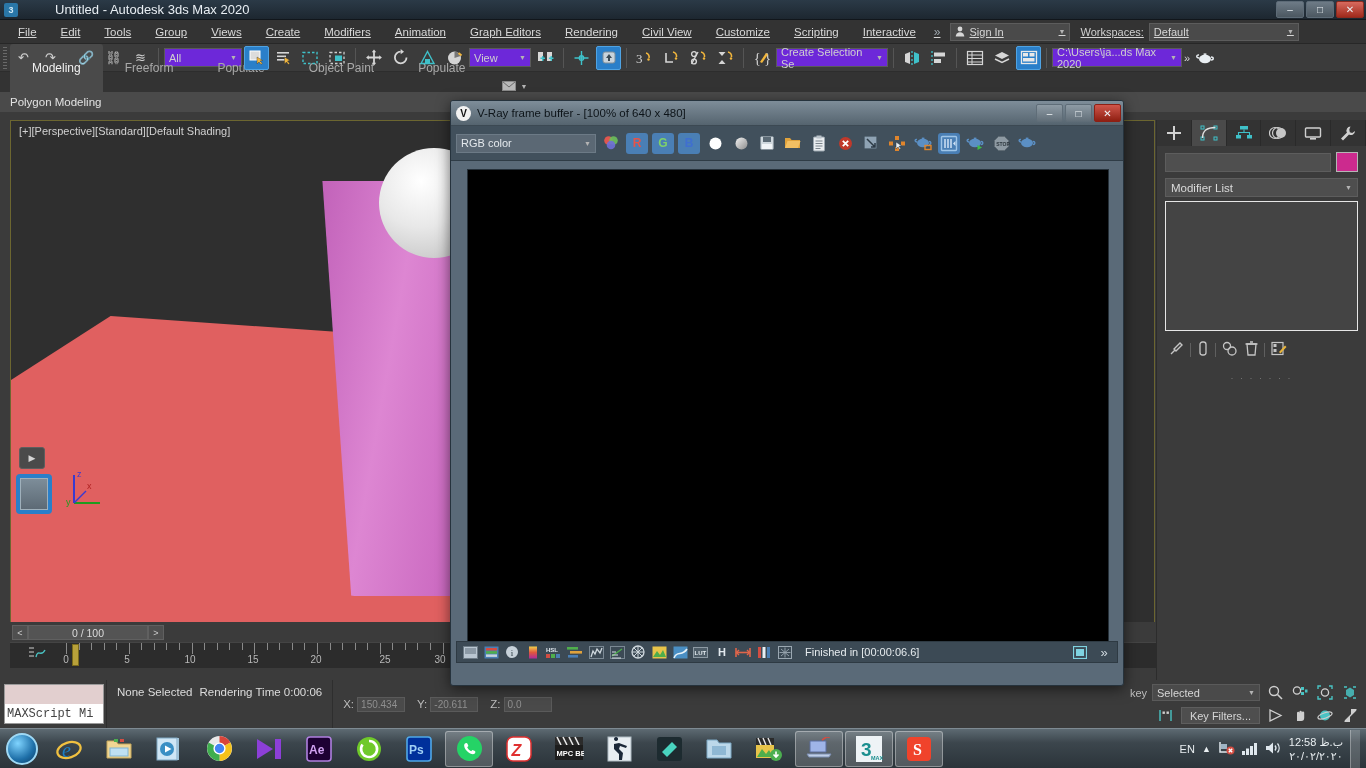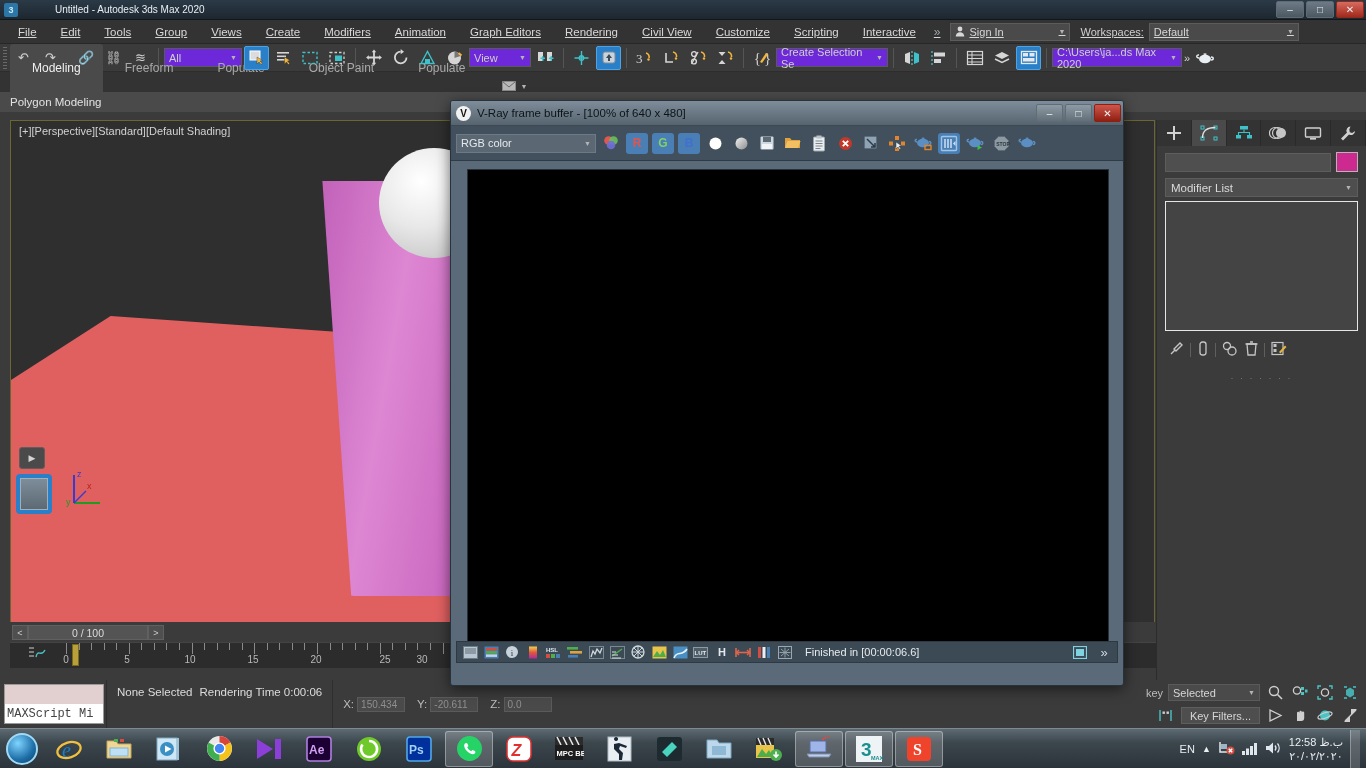--- a/index.html
+++ b/index.html
@@ -14,21 +14,21 @@
   #titlebar {
     height: 20px; background: linear-gradient(#2b3a47, #1d2730);
     display: flex; align-items: center; position: relative;
     border-bottom: 1px solid #11161b;
   }
   #titlebar .app-ico {
     width: 14px; height: 14px; margin: 0 5px 0 4px; border-radius: 2px;
     background: #2a77a8; color: #cfe9f7; font-size: 9px; font-weight: bold;
     display: flex; align-items: center; justify-content: center;
   }
-  #titlebar .title { font-size: 10px; color: #e8eef3; padding-left: 32px; }
+  #titlebar .title { font-size: 13px; color: #e8eef3; padding-left: 32px; }
   #titlebar .wbtns { position: absolute; right: 2px; top: 1px; display: flex; gap: 2px; }
   #titlebar .wbtn {
     width: 28px; height: 17px; border: 1px solid #5d6b77;
     background: linear-gradient(#6e7b87, #4c5861); color: #e9eef2;
     display: flex; align-items: center; justify-content: center; font-size: 10px;
     border-radius: 2px;
   }
   #titlebar .wbtn.close { background: linear-gradient(#d86a5e, #a02a1c); border-color: #8e2b1f; }
 
   
@@ -143,21 +143,21 @@
     font-family: "Liberation Mono", monospace; padding-left: 2px; display: flex; align-items: center; text-align: center; }
   .st-col { padding: 6px 10px; display: flex; flex-direction: row; gap: 7px;
     border-left: 1px solid #2e2e2e; }
   .st-col div { font-size: 11.5px; color: #dcdcdc; }
   .coord-row { display: flex; gap: 12px; align-items: center; }
   .coord { display: flex; align-items: center; gap: 3px; color: #bdbdbd; }
   .coord .v { width: 48px; height: 15px; background: #4a4a4a; border: 1px solid #5a5a5a;
     font-size: 10px; color: #8f8f8f; display: flex; align-items: center; padding-left: 3px; }
   .right-status { margin-left: auto; display: flex; align-items: center; gap: 6px;
     padding-right: 6px; }
-  .sel-combo { width: 92px; height: 17px; background: #4a4a4a; border: 1px solid #5a5a5a;
+  .sel-combo { width: 108px; height: 17px; background: #4a4a4a; border: 1px solid #5a5a5a;
     display: flex; align-items: center; justify-content: space-between; padding: 0 4px; }
   .keyfilters { height: 17px; background: #4e4e4e; border: 1px solid #5e5e5e;
     padding: 0 8px; display: flex; align-items: center; font-size: 11px; }
   .navicon { width: 20px; height: 18px; display: flex; align-items: center;
     justify-content: center; color: #49c3c3; font-size: 12px; }
 
   
   #cmdpanel { position: absolute; right: 0; top: 120px; width: 210px; bottom: 88px;
     background: #3b3b3b; border-left: 1px solid #2c2c2c; }
   #cpTabs { display: flex; height: 26px; background: #333; }
@@ -522,21 +522,21 @@
       <svg width="20" height="16" style="position:absolute;left:18px;top:3px">
         <path d="M1 2 h5 M1 6 h5 M1 10 h5" stroke="#cfcfcf" stroke-width="1"></path>
         <path d="M8 11 C10 2 13 12 17 4" fill="none" stroke="#49c3c3" stroke-width="1.4"></path>
       </svg>
       <div class="num" style="left:56px">0</div>
       <div class="num" style="left:117px">5</div>
       <div class="num" style="left:180px">10</div>
       <div class="num" style="left:243px">15</div>
       <div class="num" style="left:306px">20</div>
       <div class="num" style="left:375px">25</div>
-      <div class="num" style="left:412px">30</div>
+      <div class="num" style="left:430px">30</div>
     <div class="tick" style="left: 56px; height: 11px;"></div>
         <div class="tick" style="left: 68.55px; height: 7px;"></div>
         <div class="tick" style="left: 81.1px; height: 7px;"></div>
         <div class="tick" style="left: 93.65px; height: 7px;"></div>
         <div class="tick" style="left: 106.2px; height: 7px;"></div>
         <div class="tick" style="left: 118.75px; height: 11px;"></div>
         <div class="tick" style="left: 131.3px; height: 7px;"></div>
         <div class="tick" style="left: 143.85px; height: 7px;"></div>
         <div class="tick" style="left: 156.4px; height: 7px;"></div>
         <div class="tick" style="left: 168.95px; height: 7px;"></div>

